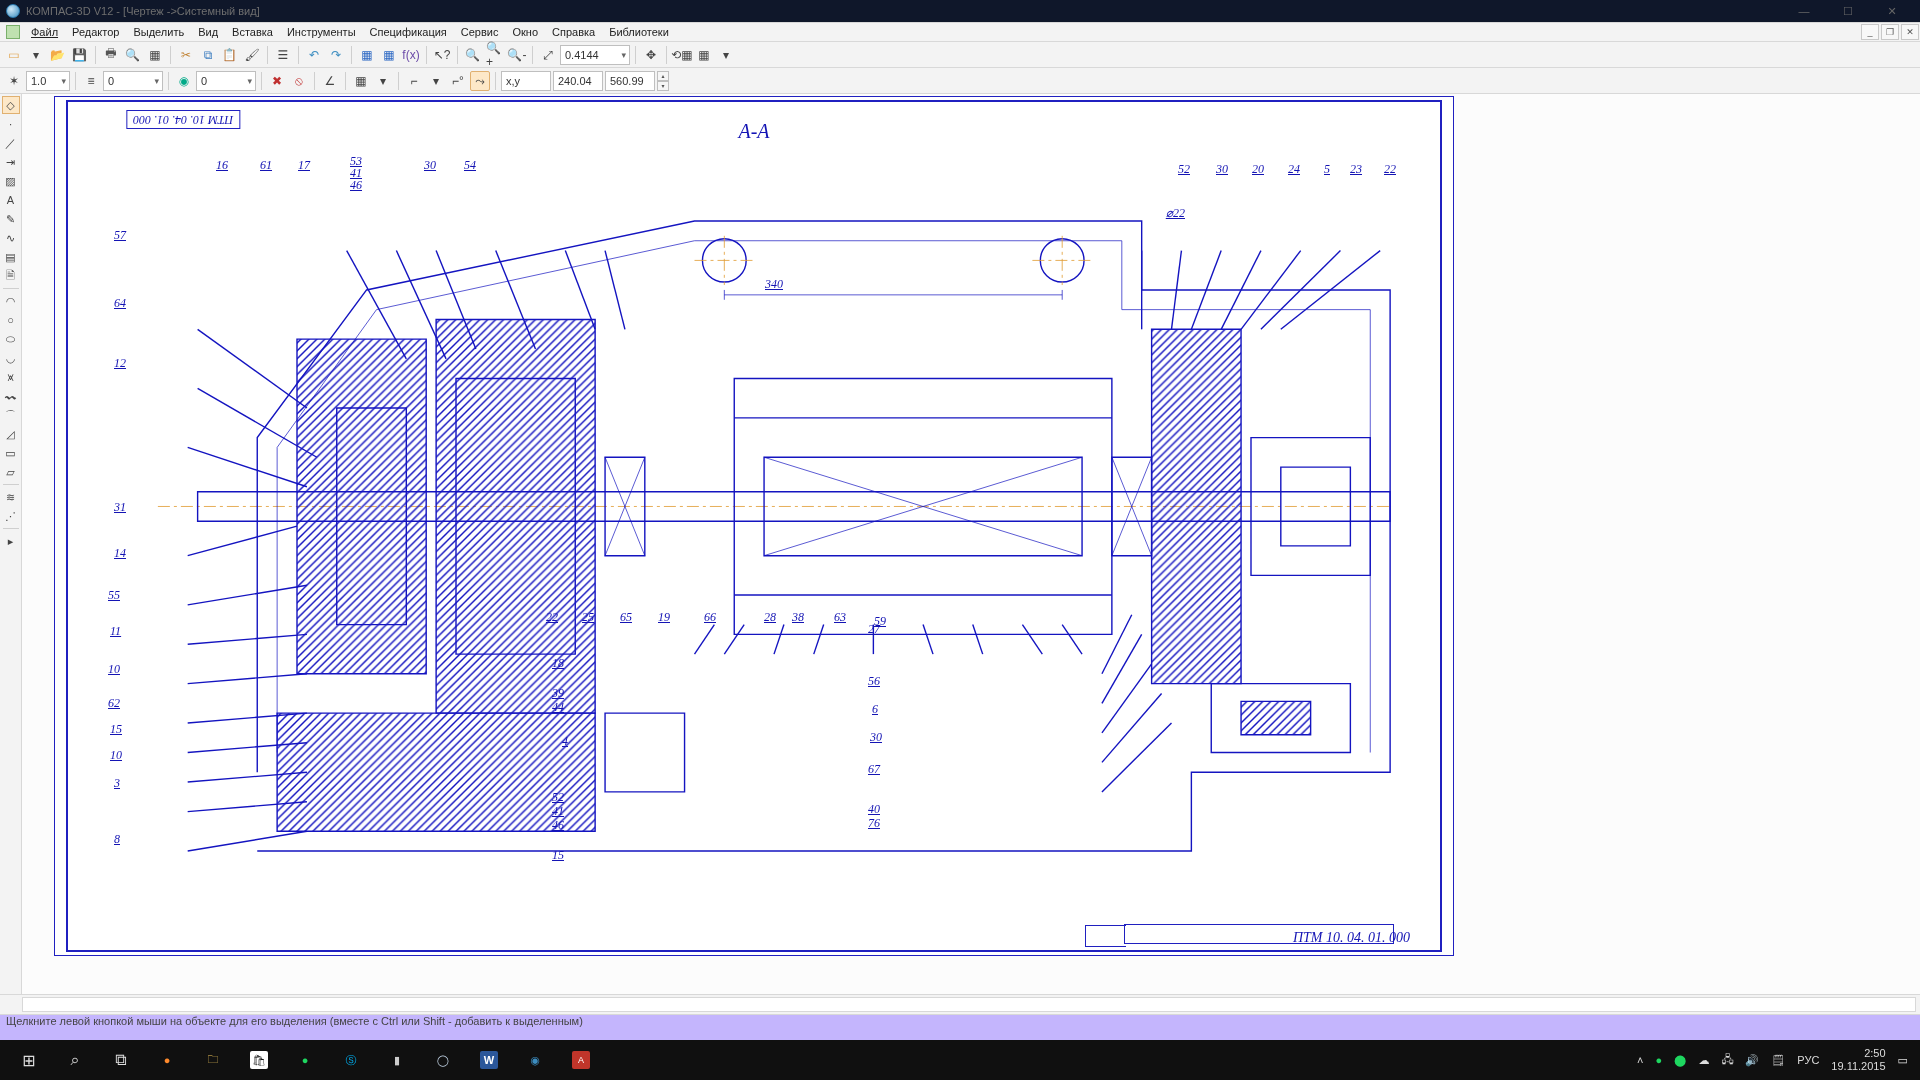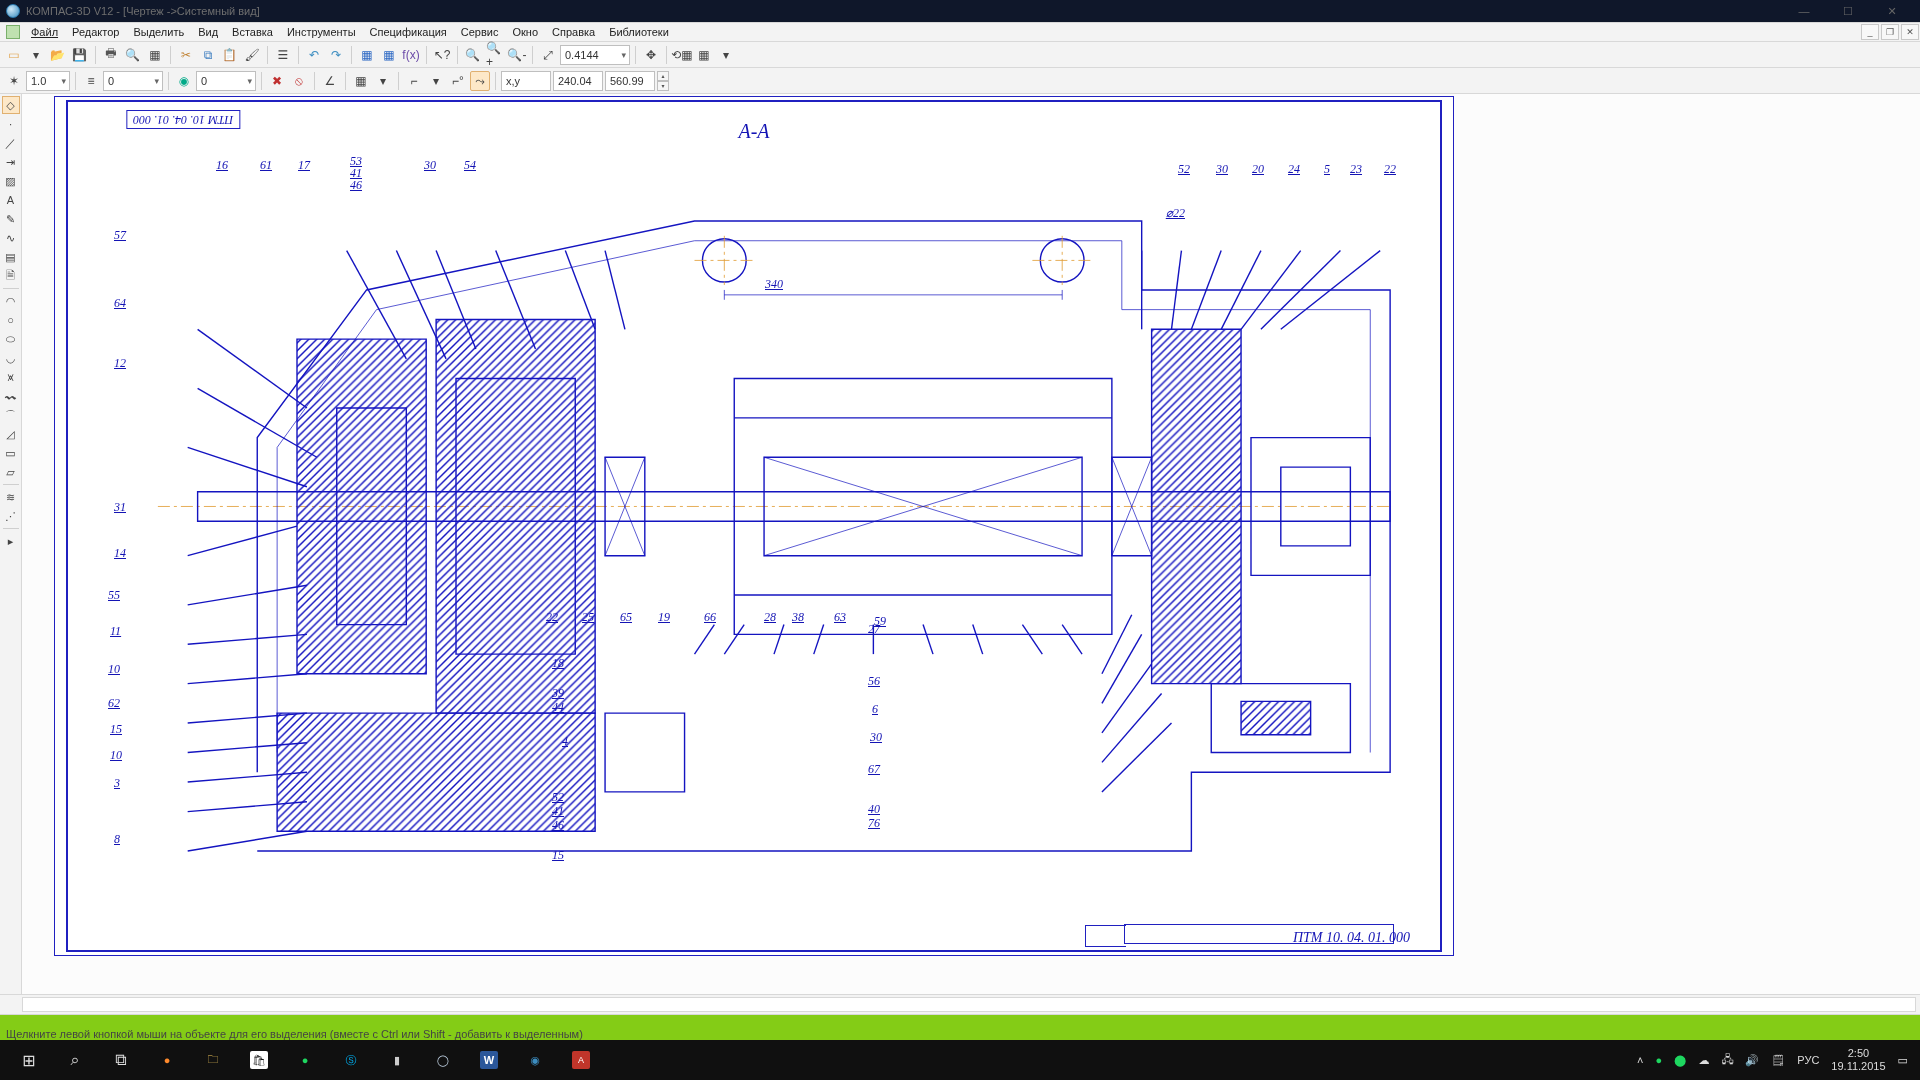--- a/index.html
+++ b/index.html
@@ -49,26 +49,26 @@
 .mech svg{width:100%;height:100%}
 .mech line,.mech rect,.mech circle,.mech path,.mech polyline{stroke:#1414c0;fill:none;stroke-width:1.4;vector-effect:non-scaling-stroke}
 .mech .thin{stroke-width:0.7}
 .mech .hatch{fill:url(#h)}
 .mech .center{stroke:#e09a30;stroke-dasharray:12 4 3 4;stroke-width:0.8}
 .callout{position:absolute;font-style:italic;font-family:"Times New Roman",serif;font-size:12px;color:#1414b4;text-decoration:underline}
 
 .panel-bar{position:absolute;left:0;right:0;bottom:26px;height:20px;background:#f3f3f3;border-top:1px solid #d8d8d8}
 .panel-bar .empty{position:absolute;left:22px;right:4px;top:2px;bottom:2px;background:#fff;border:1px solid #d8d8d8}
 
-.statusbar{position:absolute;left:0;right:0;bottom:0;height:26px;background:#84cc16;border-top:1px solid #d8d8d8;display:flex;align-items:flex-end;padding:0 6px;color:#444;font-size:11px}
+.statusbar{position:absolute;left:0;right:0;bottom:0;height:26px;background:#c4b5fd;border-top:1px solid #d8d8d8;display:flex;align-items:flex-start;padding:0 6px;color:#444;font-size:11px}
 
 .taskbar{position:absolute;left:0;right:0;bottom:0;height:40px;background:#101010;display:flex;align-items:center;padding:0 6px;color:#fff}
 .taskbar .tbtn{width:46px;height:40px;display:flex;align-items:center;justify-content:center;font-size:16px;color:#ddd}
 .taskbar .tray{margin-left:auto;display:flex;align-items:center;gap:12px;padding-right:6px;font-size:11px;color:#ddd}
-.taskbar .clock{text-align:center;line-height:1.15}
+.taskbar .clock{text-align:right;line-height:1.15}
 .app-ff{color:#ff8a2c}.app-folder{color:#f0c65a}.app-store{background:#fff;color:#111;width:18px;height:18px;display:flex;align-items:center;justify-content:center;border-radius:2px}
 .app-spotify{color:#1ed760}.app-skype{color:#00aff0}.app-term{color:#ccc}.app-steam{color:#bcd}
 .app-word{background:#2b579a;color:#fff;width:18px;height:18px;display:flex;align-items:center;justify-content:center;border-radius:2px;font-weight:bold}
 .app-kompas{color:#3c8dc0}.app-pdf{background:#c1352a;color:#fff;width:18px;height:18px;display:flex;align-items:center;justify-content:center;border-radius:2px;font-size:9px}
 
 .app-root{position:absolute;left:0;top:0;right:0;bottom:40px;background:#fff}
 </style>
 </head>
 <body>
 

